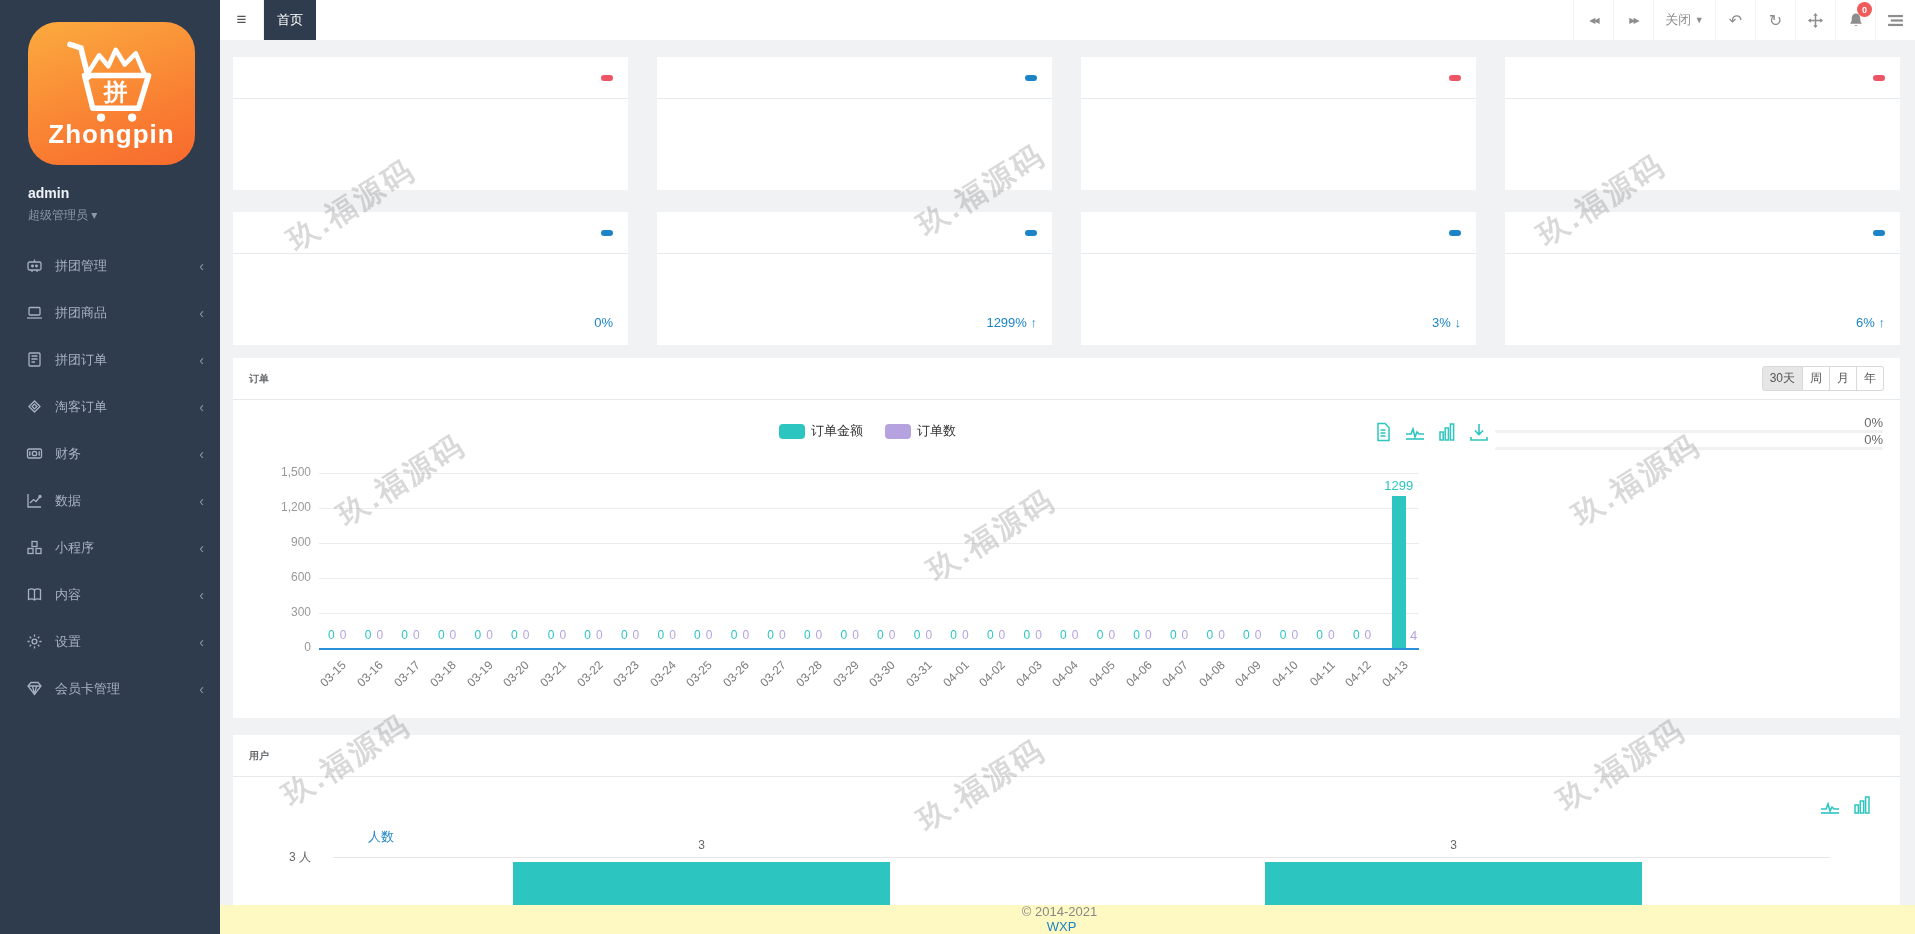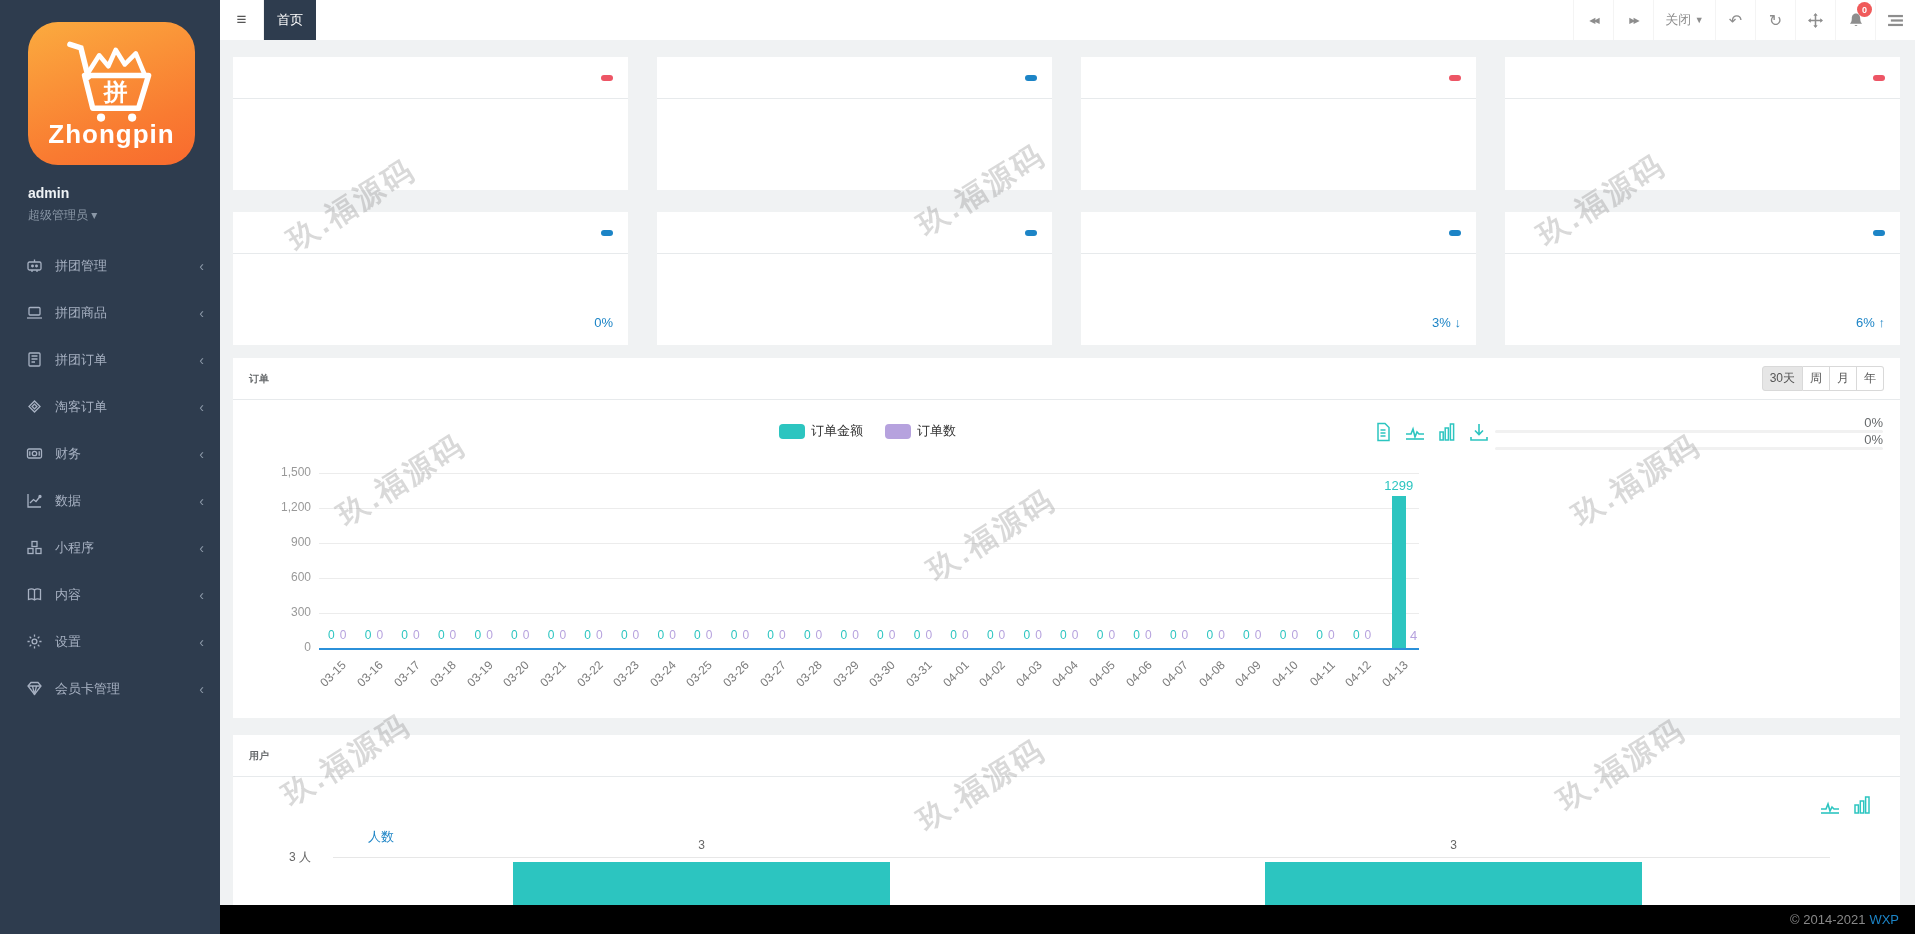--- a/index.html
+++ b/index.html
@@ -85,22 +85,22 @@
   .ss-pct { position:absolute; right:0; bottom:0; font-size:13px; color:#676a6c; }
   .ss-bar { height:3px; background:#f1f1f1; border-radius:2px; margin:4px 0 14px 0; }
 
   
   .u-legend { position:absolute; font-size:13px; color:#1c84c6; cursor:pointer; }
   .u-ytick { position:absolute; font-size:12px; color:#666; text-align:right; width:40px; }
   .u-grid { position:absolute; height:1px; background:#e7e7e7; }
   .u-bar { position:absolute; background:#2cc5c0; }
   .u-val { position:absolute; font-size:12px; color:#666; transform:translateX(-50%); }
 
-  .footer { position:absolute; left:220px; right:0; bottom:0; height:29px; background:#000000;
-            display:flex; align-items:center; justify-content:flex-end; padding-right:16px; font-size:13px; color:#888; }
+  .footer { position:absolute; left:220px; right:0; bottom:0; height:29px; background:#fef9c3;
+            display:flex; align-items:center; justify-content:flex-end; padding-right:16px; font-size:13px; color:#888;flex-direction:column; }
   .footer a { color:#1c84c6; text-decoration:none; margin-left:4px; cursor:pointer; }
 
   .wm { position:absolute; color:rgba(120,120,120,0.28); font-size:30px; font-weight:bold; letter-spacing:3px;
         transform:rotate(-32deg); white-space:nowrap; pointer-events:none; z-index:3; }
 </style>
 </head>
 <body>
 
 <div class="app">
 
@@ -341,20 +341,25 @@
           <div class="card-body">
             <div class="card-value"></div>
             <div class="card-label"></div>
             <div class="card-pct">0%</div>
           </div>
         </div>
         <div class="card" style="left: 437px; top: 172px;">
           <div class="card-head">
             <span class="card-title"></span>
             <span class="badge" style="background:#1c84c6"></span>
+          </div>
+          <div class="card-body">
+            <div class="card-value"></div>
+            <div class="card-label"></div>
+            <div class="card-pct">1299% ↑</div>
           </div>
         </div>
         <div class="card" style="left: 861px; top: 172px;">
           <div class="card-head">
             <span class="card-title"></span>
             <span class="badge" style="background:#1c84c6"></span>
           </div>
           <div class="card-body">
             <div class="card-value"></div>
             <div class="card-label"></div>

